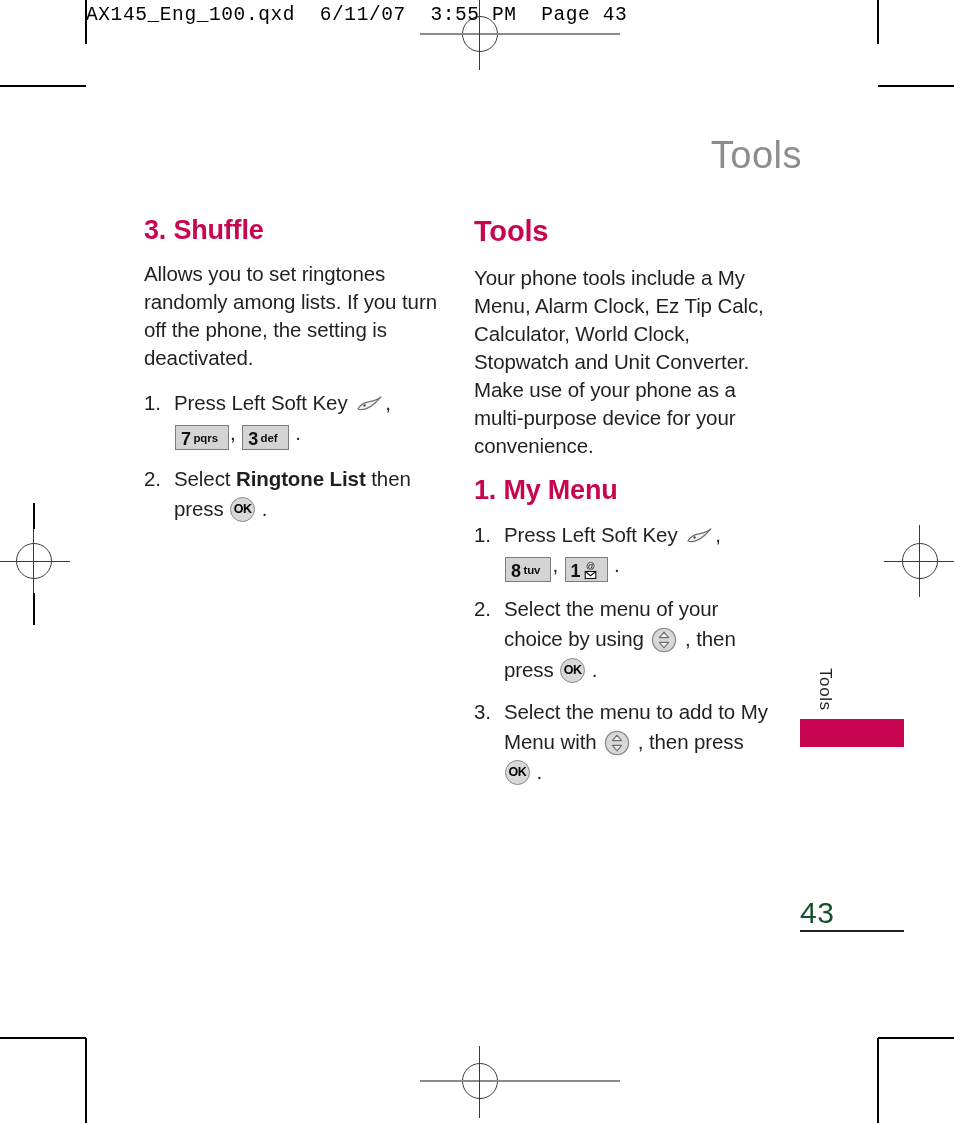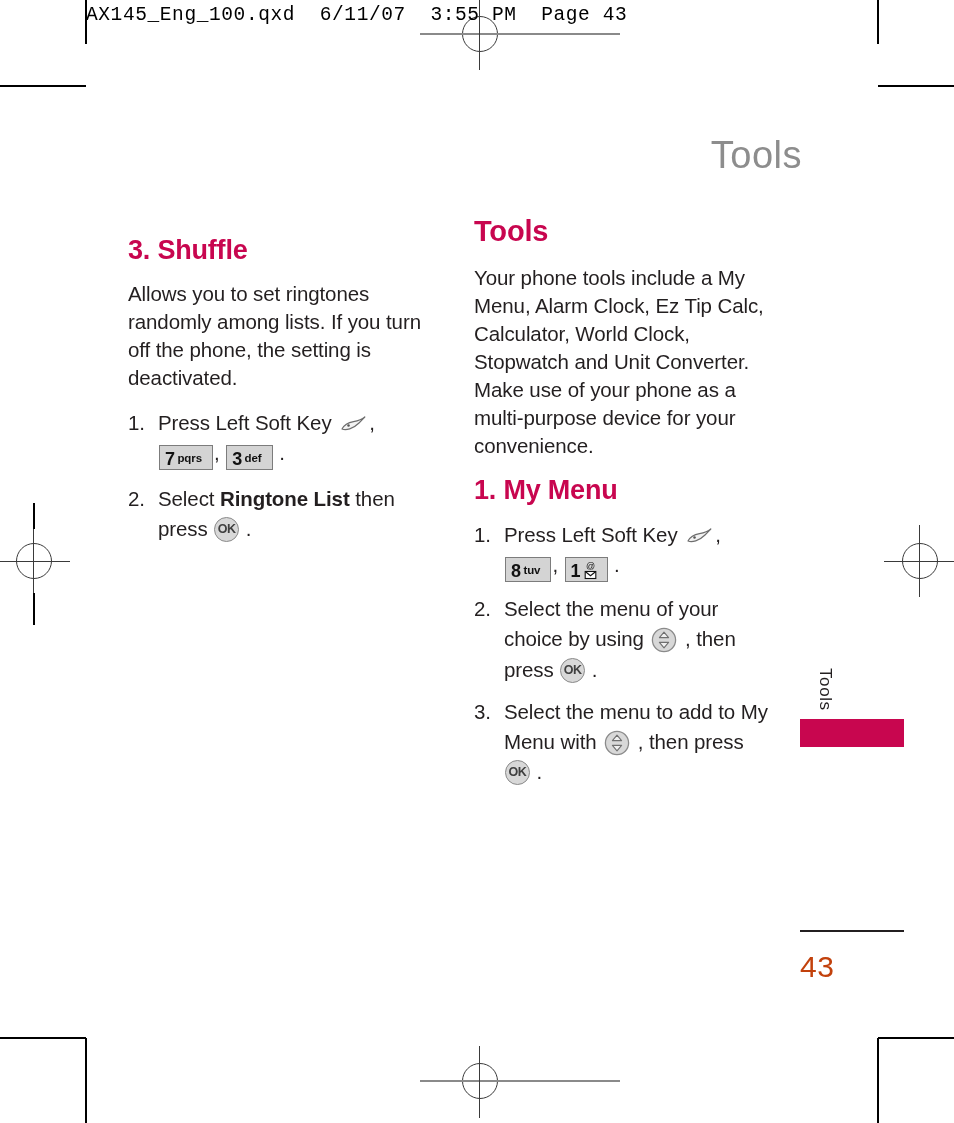--- a/index.html
+++ b/index.html
@@ -57,21 +57,21 @@
     color: #8d8d8d;
     letter-spacing: 0.5px;
     font-weight: 400;
   }
 
   .col {
     position: absolute;
     width: 298px;
     top: 216px;
   }
-  .col-left  { left: 128px; margin-top: 20px; }
+  .col-left  { left: 144px; }
   .col-right { left: 474px; }
 
   h2.section {
     margin: 0 0 14px 0;
     font-size: 27px;
     font-weight: 700;
     color: #c8064f;
     letter-spacing: -0.2px;
     line-height: 1.1;
   }
@@ -152,21 +152,21 @@
     box-sizing: border-box;
     position: relative;
     margin: 0 1px;
   }
   .okkey span {
     position: absolute;
     left: 0; right: 0; top: 5px;
     text-align: center;
     font-size: 12.5px;
     font-weight: 600;
-    color: #404040;
+    color: #000000;
     letter-spacing: -0.3px;
     line-height: 1;
   }
 
   .navkey {
     display: inline-block;
     vertical-align: -7px;
     margin: 0 2px;
   }
   .navkey svg { display: block; }
@@ -202,23 +202,23 @@
     position: absolute;
     left: 800px;
     top: 930px;
     width: 104px;
     height: 2px;
     background: #231f20;
   }
   .folio {
     position: absolute;
     left: 800px;
-    top: 950px;
+    top: 896px;
     font-size: 30px;
-    color: #c2410c;
+    color: #14532d;
     letter-spacing: 0.5px;
   }
 </style>
 </head>
 <body>
 
 <div class="mark" style="left:85px;  top:0px;   width:2px;  height:44px;"></div>
 <div class="mark" style="left:0px;   top:85px;  width:86px; height:2px;"></div>
 <div class="mark" style="left:877px; top:0px;   width:2px;  height:44px;"></div>
 <div class="mark" style="left:878px;top:85px;  width:76px; height:2px;"></div>

